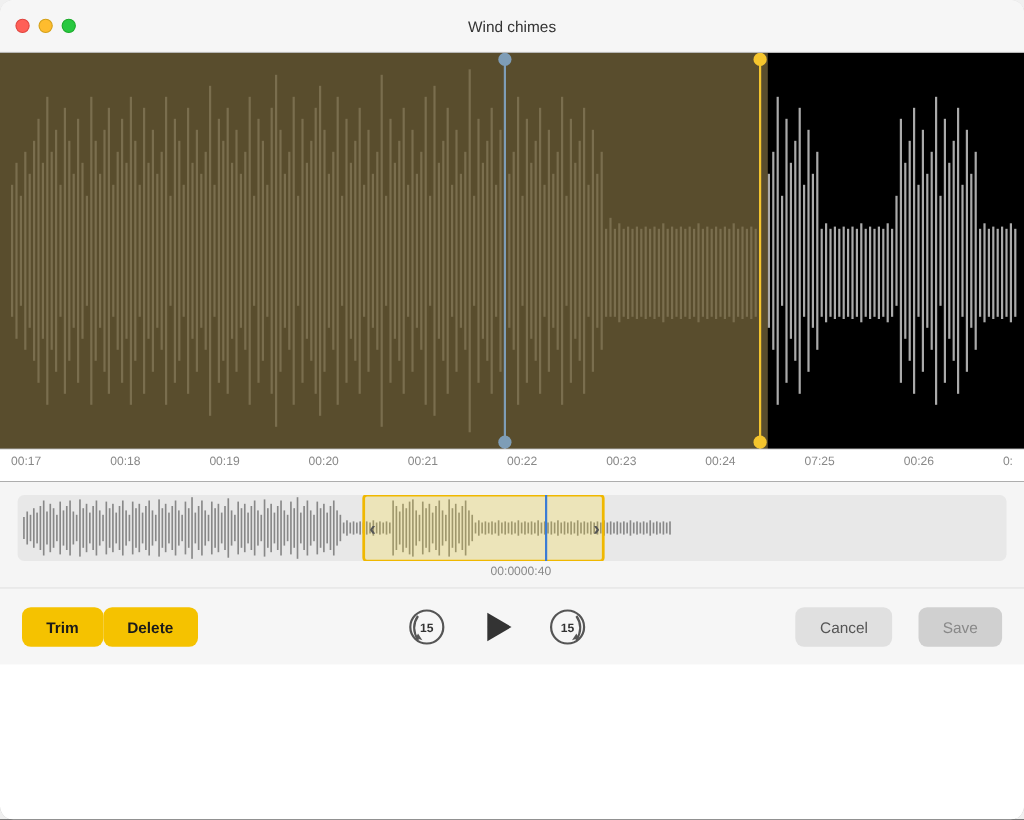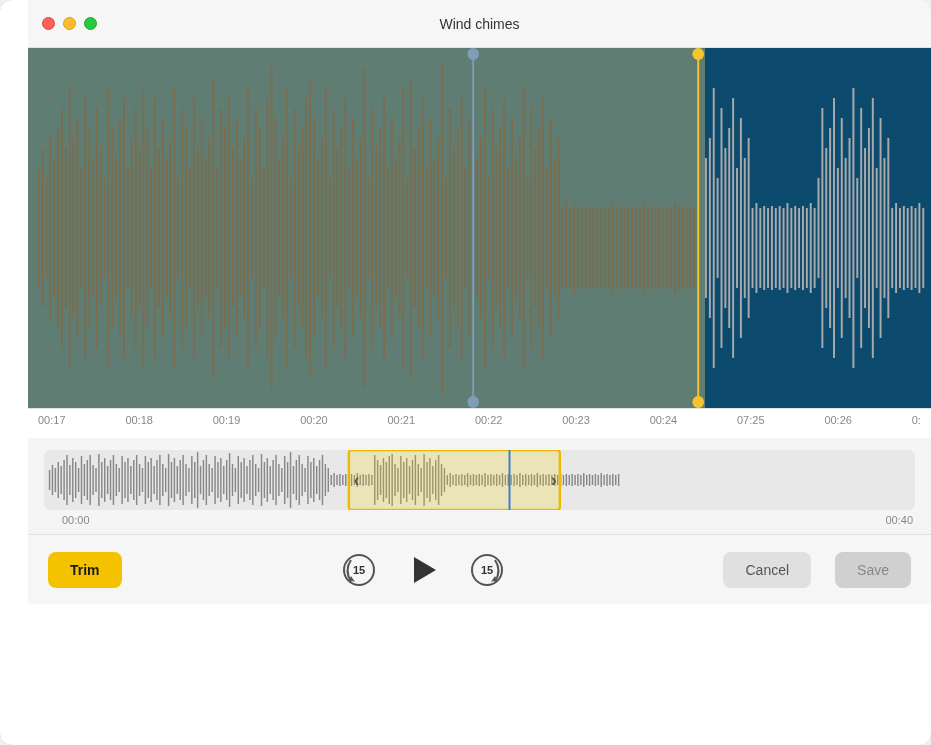--- a/index.html
+++ b/index.html
@@ -15,21 +15,20 @@
 
     .window {
       width: 931px;
       height: 745px;
       background: #ffffff;
       border-radius: 12px;
       display: flex;
       flex-direction: column;
       overflow: hidden;
       box-shadow: 0 2px 20px rgba(0,0,0,0.3);
-      padding-left: 28px;
     }
 
     
     .titlebar {
       height: 48px;
       background: #f6f6f6;
       border-bottom: 1px solid #e0e0e0;
       display: flex;
       align-items: center;
       justify-content: center;
@@ -58,21 +57,21 @@
 
     .titlebar-title {
       font-size: 14px;
       font-weight: 500;
       color: #333;
     }
 
     
     .waveform-main {
       flex: 1;
-      background: #0c4a6e;
+      background: #000000;
       position: relative;
       overflow: hidden;
     }
 
     .waveform-canvas {
       width: 100%;
       height: calc(100% - 30px);
       position: relative;
     }
 
@@ -119,21 +118,21 @@
     .overview-waveform {
       height: 60px;
       background: #e8e8e8;
       border-radius: 6px;
       position: relative;
       overflow: hidden;
     }
 
     .overview-time-labels {
       display: flex;
-      justify-content: space-between;
+      justify-content: center;
       padding: 4px 2px 0;
       margin-left: 16px;
     }
 
     .overview-time-label {
       font-size: 11px;
       color: #888;
     }
 
     
@@ -755,20 +754,21 @@
     <div class="overview-time-labels">
       <span class="overview-time-label">00:00</span>
       <span class="overview-time-label">00:40</span>
     </div>
   </div>
 
 
   <div class="controls-bar">
     <div class="controls-left">
       <button class="btn-yellow">Trim</button>
+      <button class="btn-yellow">Delete</button>
     </div>
 
     <div class="controls-center">
 
       <button class="transport-btn">
         <svg width="36" height="36" viewBox="0 0 36 36">
           <circle cx="18" cy="18" r="15" fill="none" stroke="#555" stroke-width="2"></circle>
           <text x="50%" y="54%" text-anchor="middle" dominant-baseline="middle" font-size="11" fill="#333" font-weight="600">15</text>
           <path d="M 10 30 Q 3 18 10 8" fill="none" stroke="#555" stroke-width="2"></path>
           <polygon points="8,28 14,30 10,24" fill="#555"></polygon>

